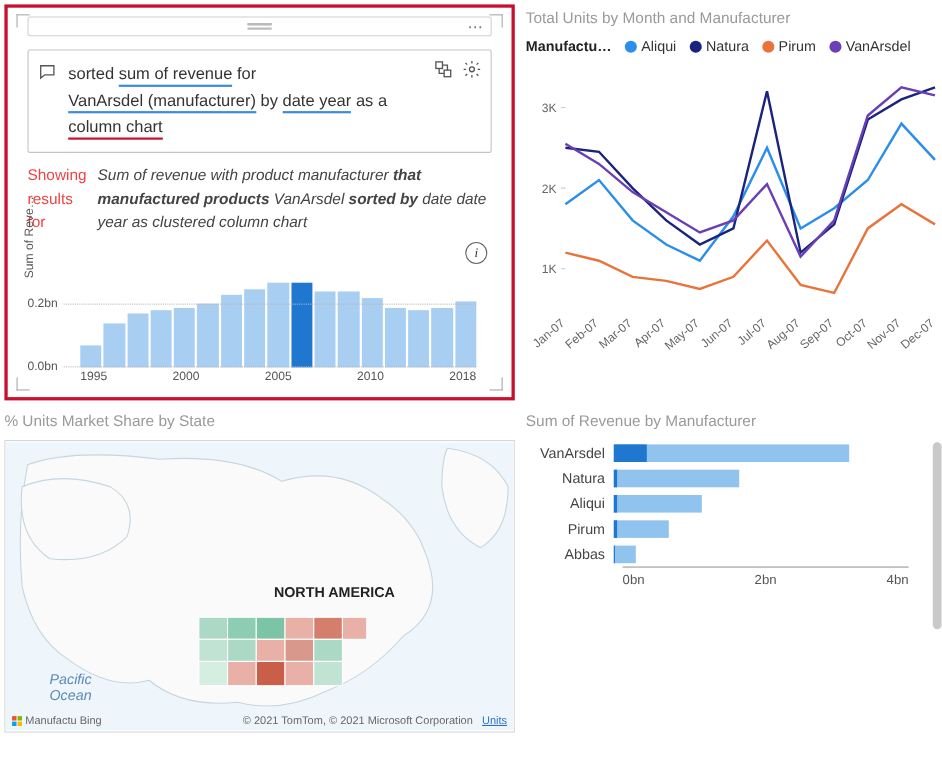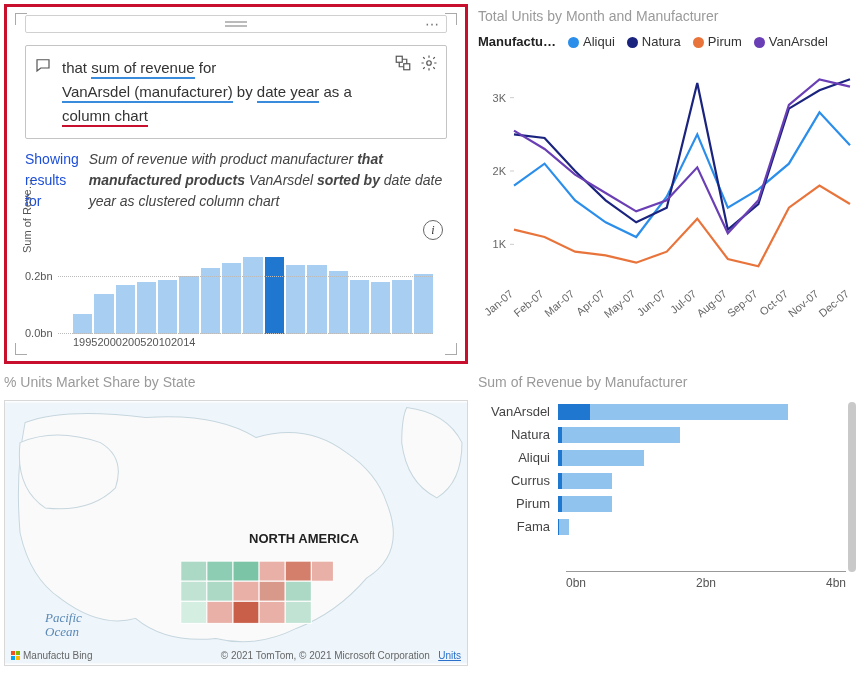--- a/index.html
+++ b/index.html
@@ -80,21 +80,21 @@
   }
   .ul-blue { border-bottom: 2px solid #3a8bdc; padding-bottom:1px; }
   .ul-red  { border-bottom: 2px solid #c8102e; padding-bottom:1px; }
 
   .qna-restate {
     display:flex; gap:10px;
     margin: 10px 8px 0 8px;
     font-size: 14px;
     color: #444;
   }
-  .qna-restate .lhs { color:#1d4ed8; line-height:1.5; }
+  .qna-restate .lhs { color:#ef4444; line-height:1.5; }
   .qna-restate .rhs {
     font-style: italic;
     line-height:1.5;
   }
   .qna-restate .rhs b { font-weight:700; }
 
   .info-circle {
     width:20px; height:20px; border:1px solid #666; border-radius:50%;
     display:flex; align-items:center; justify-content:center;
     font-family: Georgia, serif; font-style: italic; font-size:12px;
@@ -111,21 +111,21 @@
   .mini-chart .gridline {
     position:absolute; left:-48px; right:0; border-top:1px dotted #bbb;
     font-size:11px; color:#555;
   }
   .mini-chart .gridline span { position:absolute; left:0; top:-7px; background:#fff; padding-right:4px; }
   .mini-chart .bar {
     flex:1; background:#a8cef2;
   }
   .mini-chart .bar.hi { background:#1f77d0; }
   .mini-xaxis {
-    display:flex; justify-content:flex-start;
+    display:flex; justify-content:space-between;
     margin: 2px 22px 0 56px;
     font-size:11px; color:#555;
   }
   .mini-ylabel {
     position:absolute; left:14px; top:246px;
     transform: rotate(-90deg);
     transform-origin: left top;
     font-size:11px; color:#555;
     white-space:nowrap;
   }
@@ -157,30 +157,30 @@
     font-size:10px; color:#666;
   }
   .map-footer a { color:#2a6fc9; text-decoration:underline; }
   .bing-logo { font-size:10px; color:#666; display:flex; align-items:center; gap:3px;}
   .bing-square { width:9px; height:9px; background:linear-gradient(#f25022,#f25022) top left/4px 4px no-repeat,
     linear-gradient(#7fba00,#7fba00) top right/4px 4px no-repeat,
     linear-gradient(#00a4ef,#00a4ef) bottom left/4px 4px no-repeat,
     linear-gradient(#ffb900,#ffb900) bottom right/4px 4px no-repeat; }
 
   
-  .hbar-tile { height:300px; position:relative; padding-right:10px; }
+  .hbar-tile { height:300px; position:relative; padding-right:30px; }
   .hbar-rows { margin-top:6px; }
   .hbar-row { display:flex; align-items:center; height:23px; }
   .hbar-row .name { width:80px; text-align:right; padding-right:8px; font-size:13px; color:#444; }
   .hbar-row .track { flex:1; position:relative; height:16px; }
   .hbar-row .bar { position:absolute; top:0; left:0; height:16px; background:#90c4ee; }
   .hbar-row .bar .seg { position:absolute; top:0; left:0; height:16px; background:#1f77d0; }
   .hbar-xaxis {
     margin-left:88px; display:flex; justify-content:space-between; border-top:1px solid #999;
-    font-size:12px; color:#555; padding-top:4px;margin-top:33px;
+    font-size:12px; color:#555; padding-top:4px;
   }
   .scroll-thumb {
     position:absolute; right:0; top:28px; width:8px; height:170px;
     background:#c9c9c9; border-radius:4px;
   }
 </style>
 </head>
 <body>
 
 <div class="dashboard">
@@ -205,21 +205,21 @@
             <rect x="3" y="3" width="8" height="8"></rect>
             <rect x="13" y="13" width="8" height="8"></rect>
             <path d="M11 7h6v6"></path>
             <path d="M13 17H7v-6"></path>
           </svg>
         <svg class="icon-btn" viewBox="0 0 24 24" fill="none" stroke="currentColor" stroke-width="1.6">
             <circle cx="12" cy="12" r="3"></circle>
             <path d="M12 2v3M12 19v3M4.2 4.2l2.1 2.1M17.7 17.7l2.1 2.1M2 12h3M19 12h3M4.2 19.8l2.1-2.1M17.7 6.3l2.1-2.1"></path>
           </svg>
       </div>
-      <span>that </span><span class="ul-blue">sum of revenue</span><span> for </span><br>
+      <span>sorted </span><span class="ul-blue">sum of revenue</span><span> for </span><br>
       <span class="ul-blue">VanArsdel (manufacturer)</span><span> by </span><span class="ul-blue">date year</span><span> as a </span><br>
       <span class="ul-red">column chart</span>
     </div>
 
     <div class="qna-restate">
       <div class="lhs">
         <span>Showing</span><br>
         <span>results</span><br>
         <span>for</span>
       </div>
@@ -255,21 +255,21 @@
       <div class="bar" style="height:63%"></div>
       <div class="bar" style="height:60%"></div>
       <div class="bar" style="height:63%"></div>
       <div class="bar" style="height:70%"></div>
     </div>
     <div class="mini-xaxis">
       <span>1995</span>
       <span>2000</span>
       <span>2005</span>
       <span>2010</span>
-      <span>2014</span>
+      <span>2018</span>
     </div>
   </div>
 
   <div class="line-tile">
     <div class="tile-title">Total Units by Month and Manufacturer</div>
     <div class="legend">
       <span class="key">Manufactu…</span>
       <span class="lbl"><span class="swatch" style="background:#2b8eea"></span><span>Aliqui</span></span>
       <span class="lbl"><span class="swatch" style="background:#1a237e"></span><span>Natura</span></span>
       <span class="lbl"><span class="swatch" style="background:#e8743b"></span><span>Pirum</span></span>
@@ -334,21 +334,21 @@
           <rect x="253" y="178" width="26" height="20" fill="#d8998a"></rect>
           <rect x="279" y="178" width="26" height="20" fill="#abd9c6"></rect>
           <rect x="175" y="198" width="26" height="22" fill="#d5eee2"></rect>
           <rect x="201" y="198" width="26" height="22" fill="#e8b0a6"></rect>
           <rect x="227" y="198" width="26" height="22" fill="#c95f49"></rect>
           <rect x="253" y="198" width="26" height="22" fill="#e8b0a6"></rect>
           <rect x="279" y="198" width="26" height="22" fill="#c1e3d4"></rect>
         </g>
       </svg>
       <div class="map-label" style="left:244px; top:130px;">NORTH AMERICA</div>
-      <div class="map-label" style="left:40px; top:210px; font-weight:400; font-style:italic; color:#5b88b7; font-size:13px; line-height:1.1;font-family:Liberation Serif, serif;">
+      <div class="map-label" style="left:40px; top:210px; font-weight:400; font-style:italic; color:#5b88b7; font-size:13px; line-height:1.1;">
         <span>Pacific</span><br><span>Ocean</span>
       </div>
       <div class="map-footer">
         <span class="bing-logo">
             <span class="bing-square"></span>
             <span>Manufactu Bing</span>
           </span>
         <span>
           <span>© 2021 TomTom, © 2021 Microsoft Corporation</span>&nbsp;&nbsp;
           <a href="#">Units</a>
@@ -379,40 +379,32 @@
         </div>
         <div class="hbar-row">
           <div class="name">Aliqui</div>
           <div class="track">
             <div class="bar" style="width: 30%;">
               <div class="seg" style="width: 4.16667%;"></div>
             </div>
           </div>
         </div>
         <div class="hbar-row">
-          <div class="name">Currus</div>
-          <div class="track">
-            <div class="bar" style="width: 18.75%;">
-              <div class="seg" style="width: 6.66667%;"></div>
-            </div>
-          </div>
-        </div>
-        <div class="hbar-row">
           <div class="name">Pirum</div>
           <div class="track">
             <div class="bar" style="width: 18.75%;">
               <div class="seg" style="width: 6.66667%;"></div>
             </div>
           </div>
         </div>
         <div class="hbar-row">
-          <div class="name">Fama</div>
+          <div class="name">Abbas</div>
           <div class="track">
-            <div class="bar" style="width: 3.75%;">
-              <div class="seg" style="width: 13.3333%;"></div>
+            <div class="bar" style="width: 7.5%;">
+              <div class="seg" style="width: 6.66667%;"></div>
             </div>
           </div>
         </div>
       </div>
     <div class="hbar-xaxis">
       <span>0bn</span>
       <span>2bn</span>
       <span>4bn</span>
     </div>
   </div>

